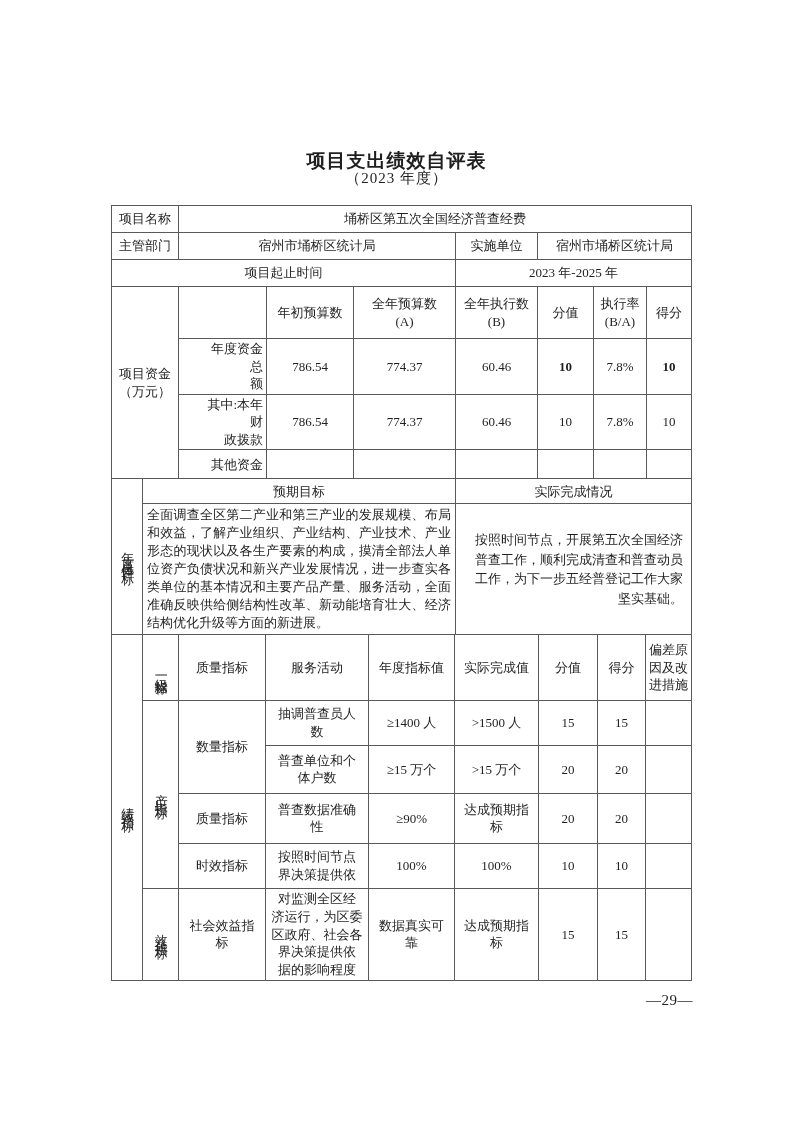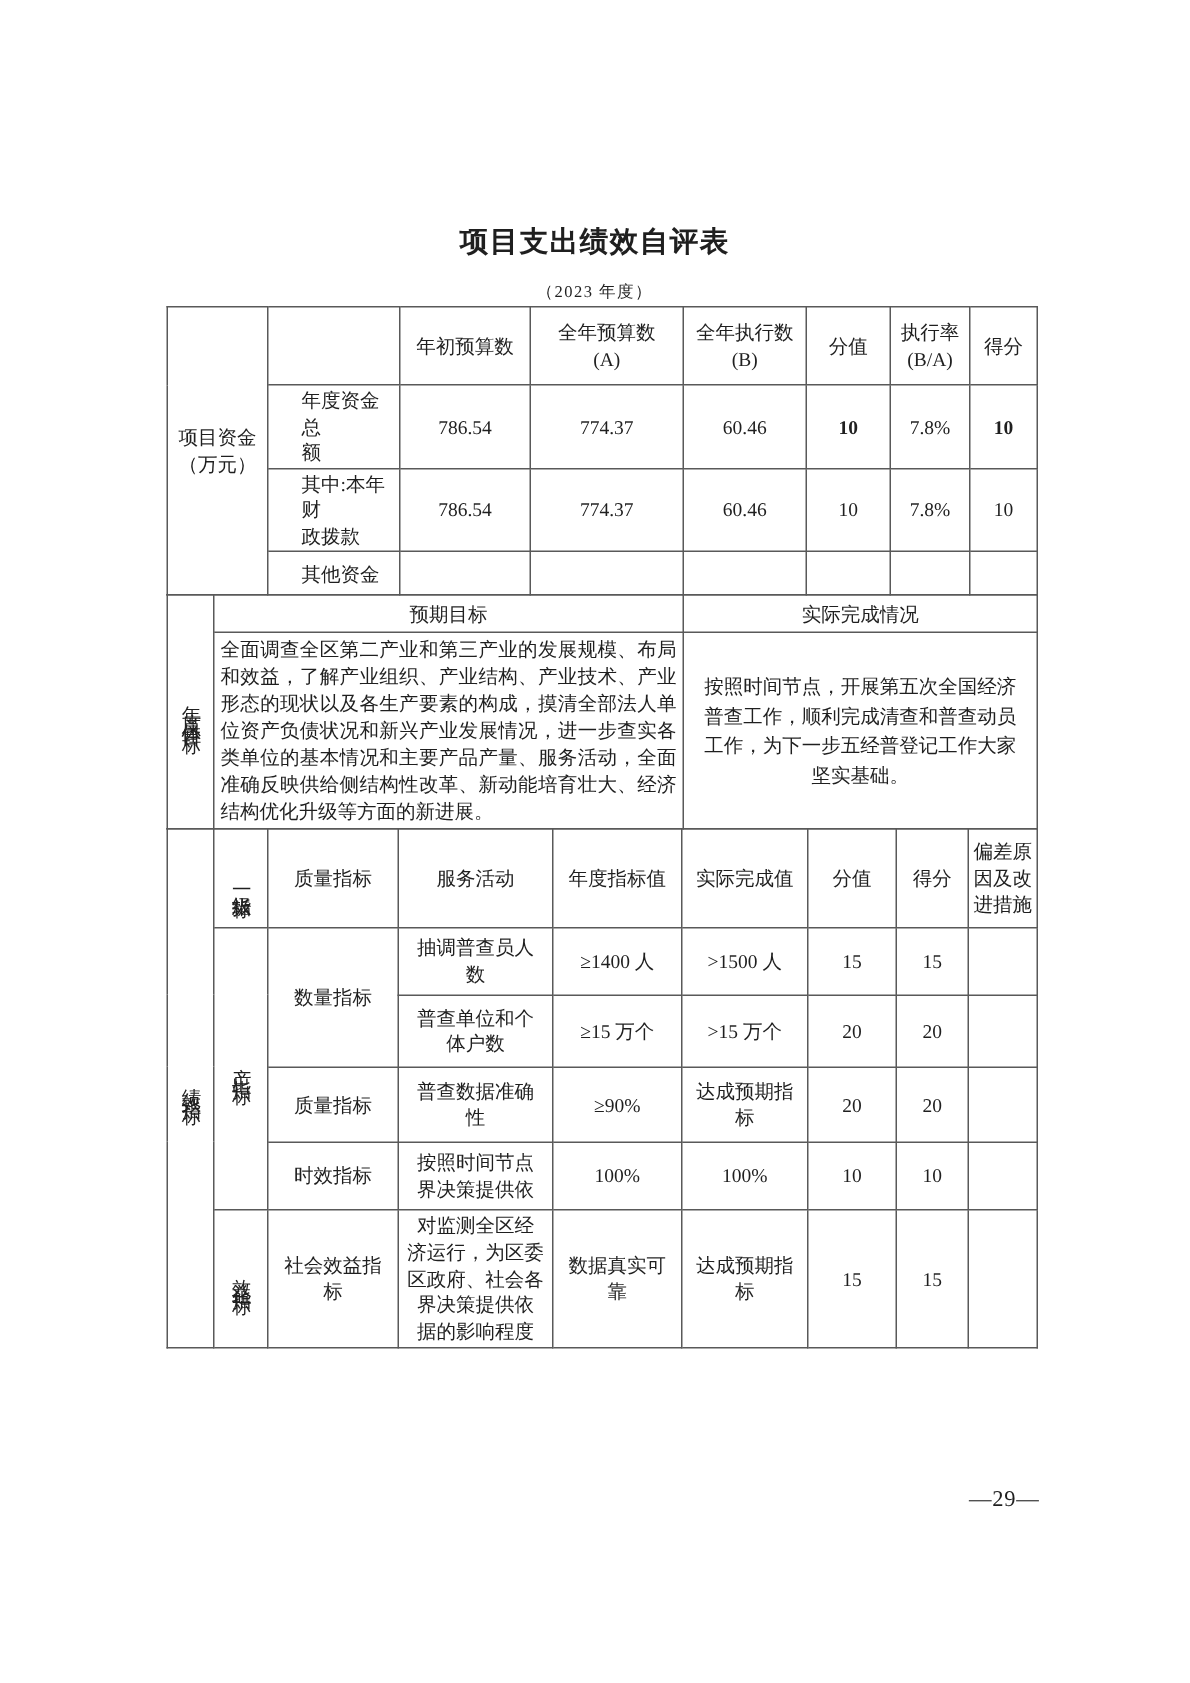--- a/index.html
+++ b/index.html
@@ -7,37 +7,37 @@
   .page {
     position:relative; width:793px; height:1122px; background:#ffffff;
     font-family:"Liberation Serif","DejaVu Serif",serif; color:#1f1f1f; overflow:hidden;
   }
   .doc-title {
     position:absolute; top:148px; left:0; width:100%; margin:0;
     text-align:center; font-family:"Liberation Sans","DejaVu Sans",sans-serif;
     font-size:19px; font-weight:700; letter-spacing:1px;
   }
   .doc-subtitle {
-    position:absolute; top:187px; left:0; width:100%;
-    text-align:center; font-size:11px; letter-spacing:1px;
+    position:absolute; top:169px; left:0; width:100%;
+    text-align:center; font-size:15px; letter-spacing:1px;
   }
   .tables { position:absolute; left:111px; top:205px; width:582px; }
   table { border-collapse:collapse; table-layout:fixed; width:580px; }
   .tseg { margin-top:-1px; }
   td {
     border:1px solid #595959; font-size:13px; line-height:1.35;
     text-align:center; vertical-align:middle; padding:1px 3px;
     white-space:pre-line; overflow:hidden;
   }
-  .left { text-align:left; padding-left:22px; }
+  .left { text-align:right; padding-left:22px; }
   .para {
     text-align:justify; padding:2px 4px; line-height:1.38; white-space:normal;
   }
   .para-left {
-    text-align:center; padding:2px 8px; line-height:1.5; white-space:normal;
+    text-align:right; padding:2px 8px; line-height:1.5; white-space:normal;
   }
   .vcell { padding:0; }
   .vspan {
     writing-mode:vertical-lr; text-orientation:upright;
     display:inline-block; letter-spacing:4px; line-height:1.1;
   }
   .vtight .vspan { letter-spacing:1px; }
   .bold { font-weight:700; }
   .pagenum { position:absolute; top:992px; right:100px; font-size:15px; letter-spacing:0.5px; }
   .h27{height:27px} .h52{height:52px} .h46{height:46px} .h50{height:50px}
@@ -47,20 +47,44 @@
 </head>
 <body>
 
 <div class="page">
 
   <h1 class="doc-title">项目支出绩效自评表</h1>
   <div class="doc-subtitle">（2023 年度）</div>
 
   <div class="tables">
 
+    <table>
+      <colgroup>
+          <col style="width:67px">
+          <col style="width:277px">
+          <col style="width:82px">
+          <col style="width:154px">
+        </colgroup>
+      <tbody>
+          <tr class="h27">
+        <td>项目名称</td>
+        <td colspan="3">埇桥区第五次全国经济普查经费</td>
+      </tr>
+      <tr class="h27">
+        <td>主管部门</td>
+        <td>宿州市埇桥区统计局</td>
+        <td>实施单位</td>
+        <td>宿州市埇桥区统计局</td>
+      </tr>
+      <tr class="h27">
+        <td colspan="2">项目起止时间</td>
+        <td colspan="2">2023 年-2025 年</td>
+      </tr>
+    </tbody>
+      </table>
 
     <table class="tseg">
       <colgroup>
           <col style="width:67px">
           <col style="width:88px">
           <col style="width:87px">
           <col style="width:102px">
           <col style="width:82px">
           <col style="width:56px">
           <col style="width:53px">

